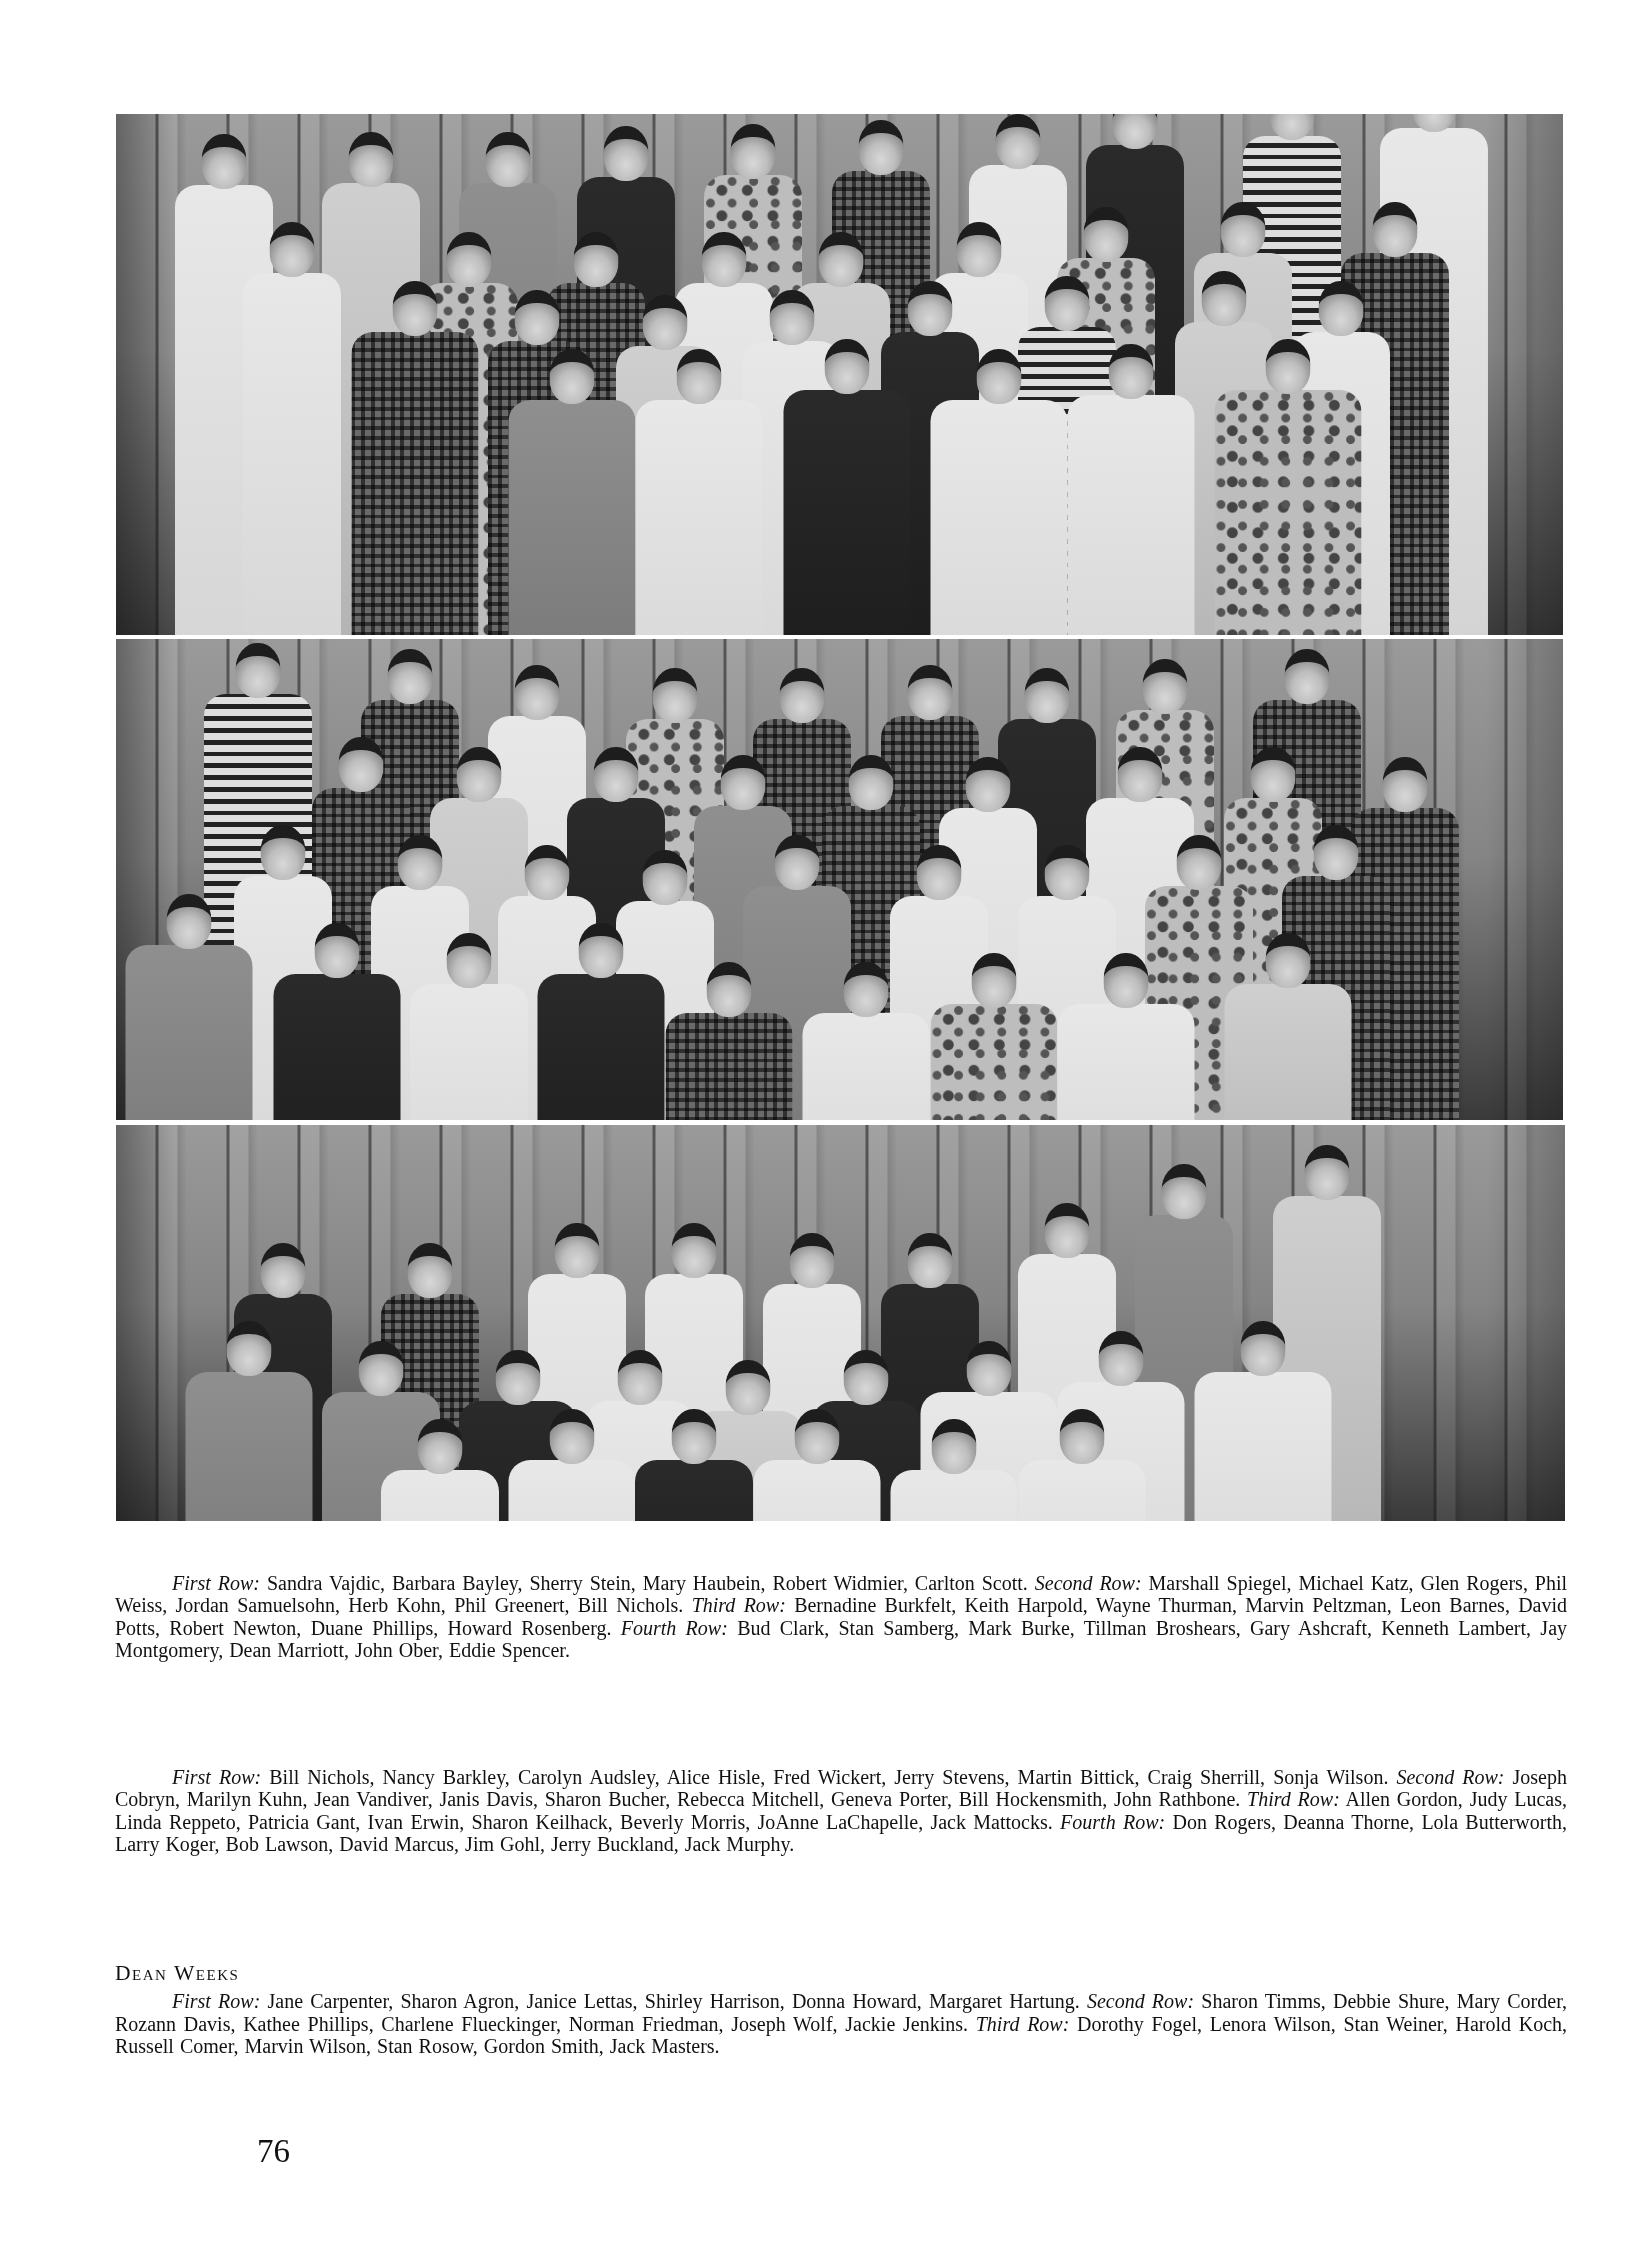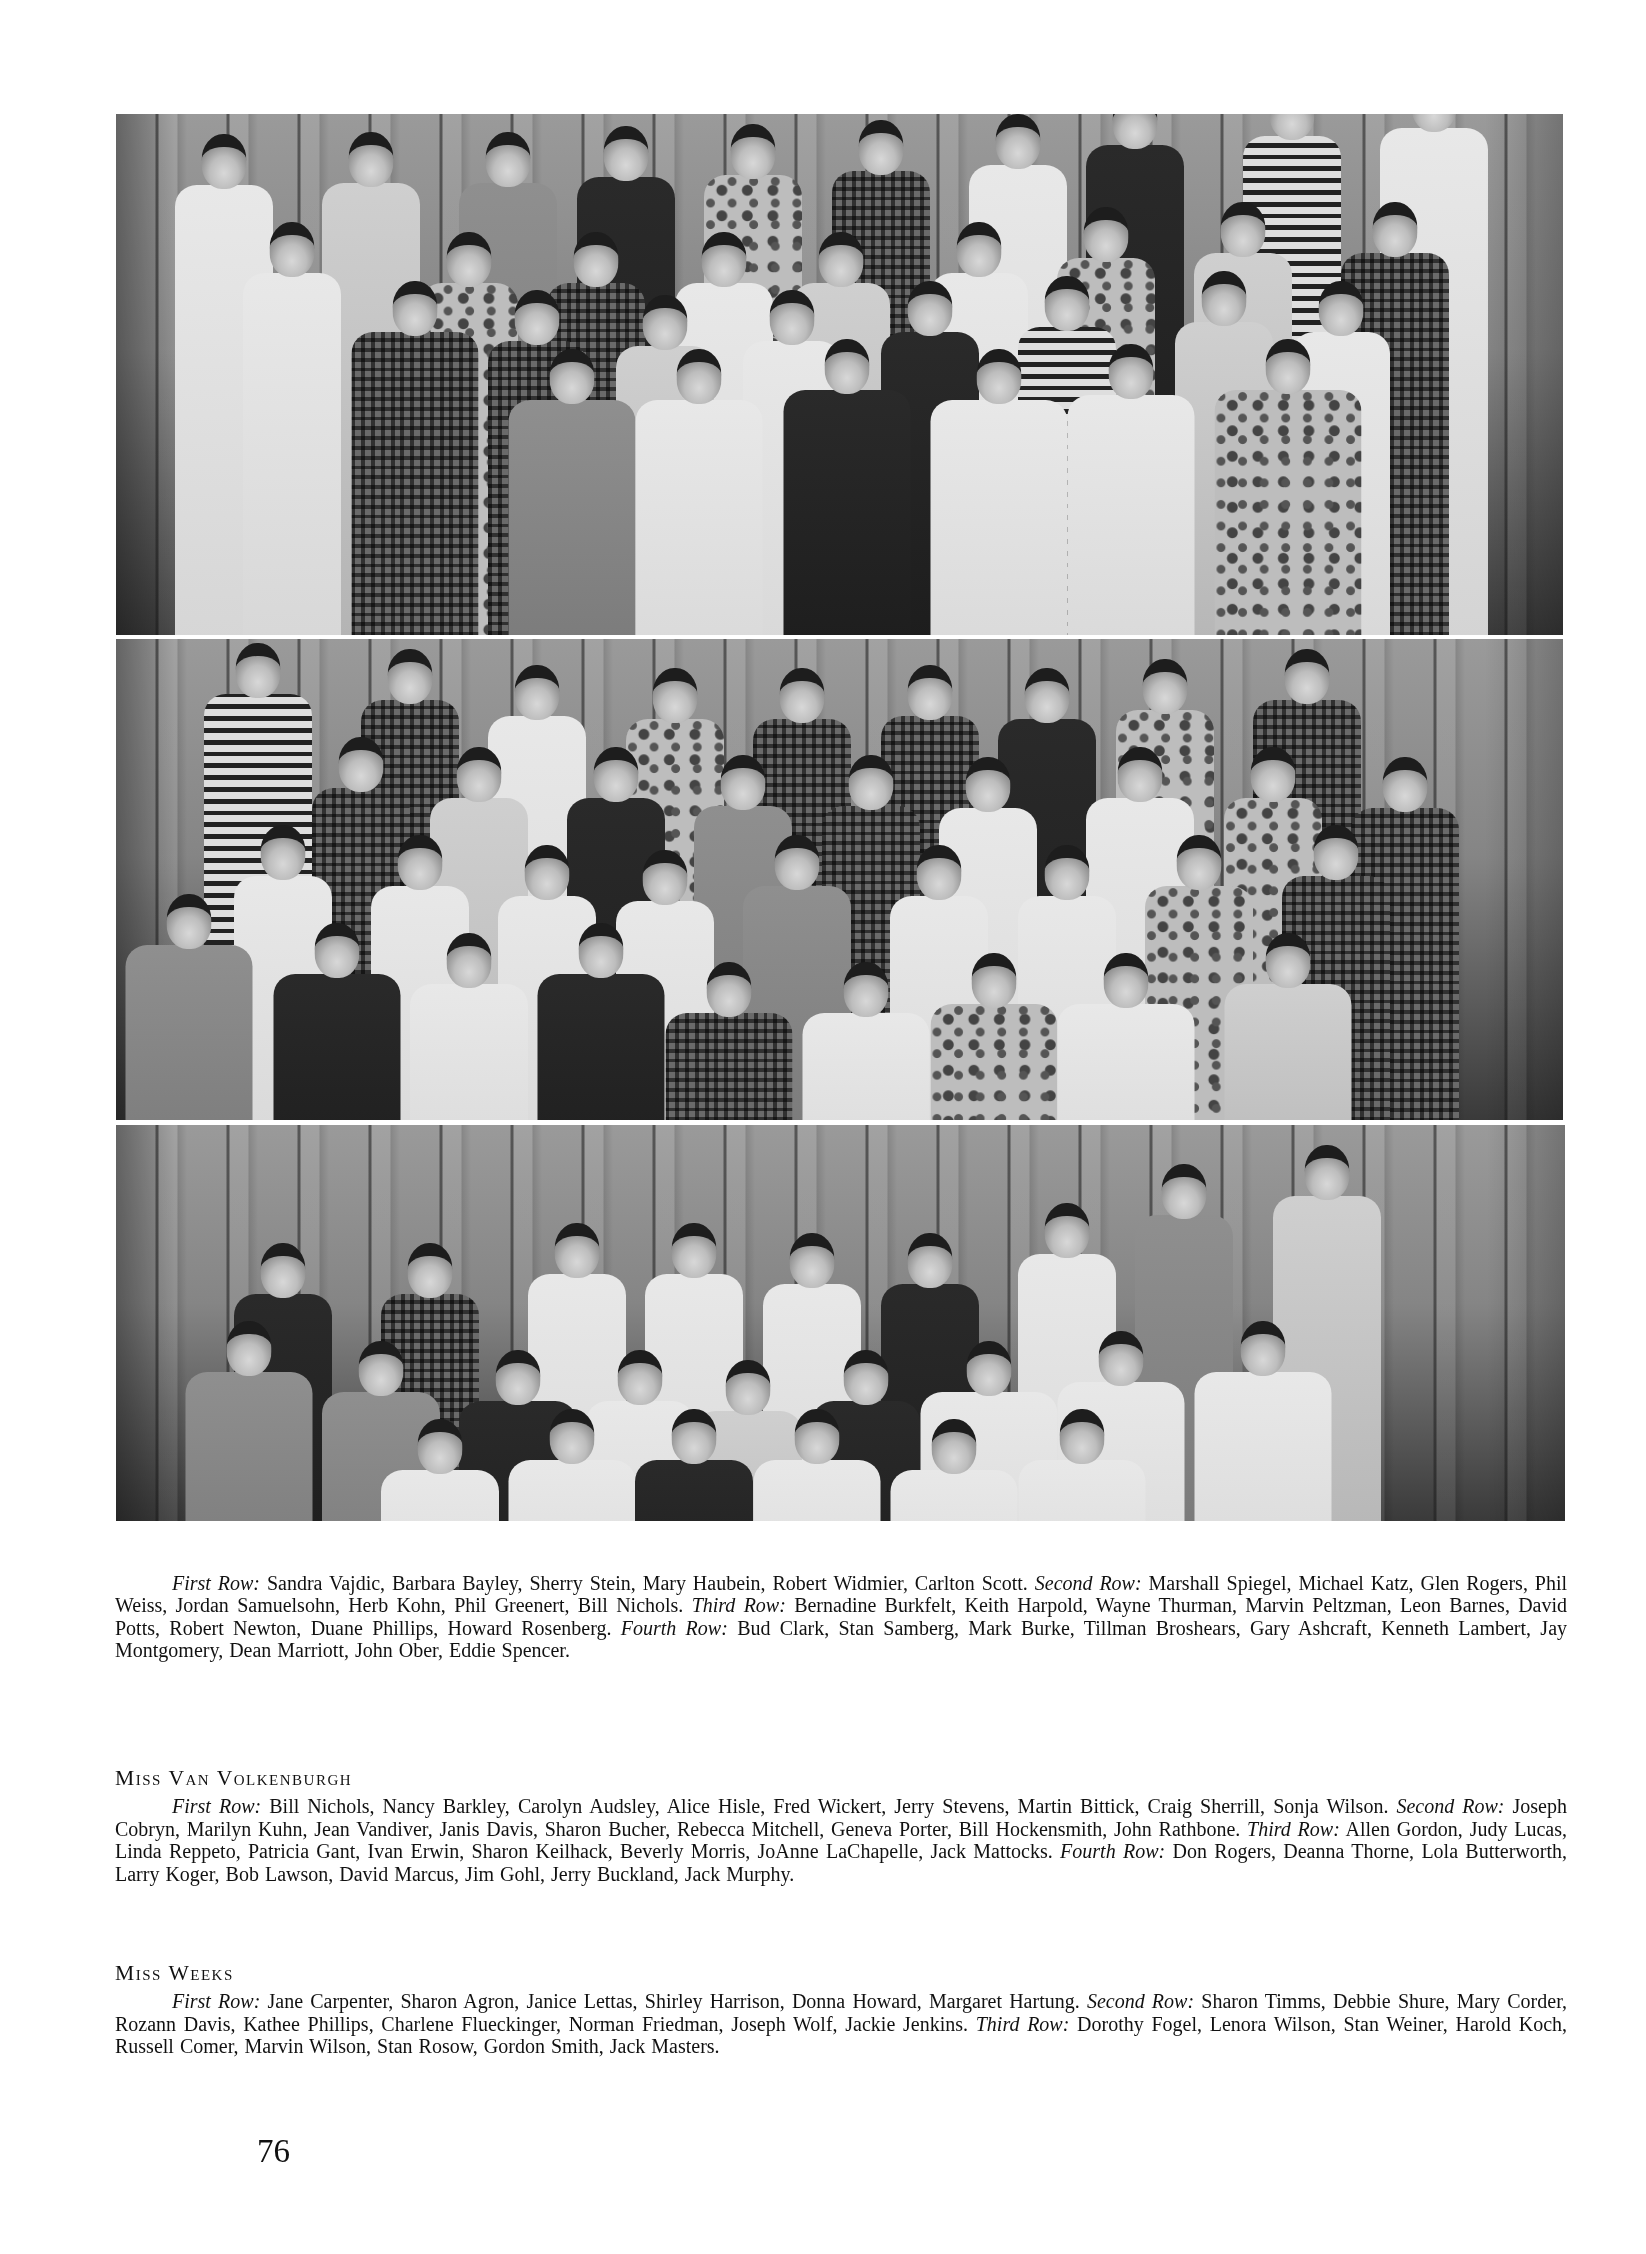--- a/index.html
+++ b/index.html
@@ -459,35 +459,34 @@
     <span class="row-label">Second Row:</span>
     <span>Marshall Spiegel, Michael Katz, Glen Rogers, Phil Weiss, Jordan Samuelsohn, Herb Kohn, Phil Greenert, Bill Nichols.</span>
     <span class="row-label">Third Row:</span>
     <span>Bernadine Burkfelt, Keith Harpold, Wayne Thurman, Marvin Peltzman, Leon Barnes, David Potts, Robert Newton, Duane Phillips, Howard Rosenberg.</span>
     <span class="row-label">Fourth Row:</span>
     <span>Bud Clark, Stan Samberg, Mark Burke, Tillman Broshears, Gary Ashcraft, Kenneth Lambert, Jay Montgomery, Dean Marriott, John Ober, Eddie Spencer.</span>
   </p>
 </div>
 
 <div class="caption caption-2">
-  <h2 class="heading">Miss Van Volkenburgh</h2>
   <p class="para">
     <span class="row-label">First Row:</span>
     <span>Bill Nichols, Nancy Barkley, Carolyn Audsley, Alice Hisle, Fred Wickert, Jerry Stevens, Martin Bittick, Craig Sherrill, Sonja Wilson.</span>
     <span class="row-label">Second Row:</span>
     <span>Joseph Cobryn, Marilyn Kuhn, Jean Vandiver, Janis Davis, Sharon Bucher, Rebecca Mitchell, Geneva Porter, Bill Hockensmith, John Rathbone.</span>
     <span class="row-label">Third Row:</span>
     <span>Allen Gordon, Judy Lucas, Linda Reppeto, Patricia Gant, Ivan Erwin, Sharon Keilhack, Beverly Morris, JoAnne LaChapelle, Jack Mattocks.</span>
     <span class="row-label">Fourth Row:</span>
     <span>Don Rogers, Deanna Thorne, Lola Butterworth, Larry Koger, Bob Lawson, David Marcus, Jim Gohl, Jerry Buckland, Jack Murphy.</span>
   </p>
 </div>
 
 <div class="caption caption-3">
-  <h2 class="heading">Miss Weeks</h2>
+  <h2 class="heading">Dean Weeks</h2>
   <p class="para">
     <span class="row-label">First Row:</span>
     <span>Jane Carpenter, Sharon Agron, Janice Lettas, Shirley Harrison, Donna Howard, Margaret Hartung.</span>
     <span class="row-label">Second Row:</span>
     <span>Sharon Timms, Debbie Shure, Mary Corder, Rozann Davis, Kathee Phillips, Charlene Flueckinger, Norman Friedman, Joseph Wolf, Jackie Jenkins.</span>
     <span class="row-label">Third Row:</span>
     <span>Dorothy Fogel, Lenora Wilson, Stan Weiner, Harold Koch, Russell Comer, Marvin Wilson, Stan Rosow, Gordon Smith, Jack Masters.</span>
   </p>
 </div>
 

